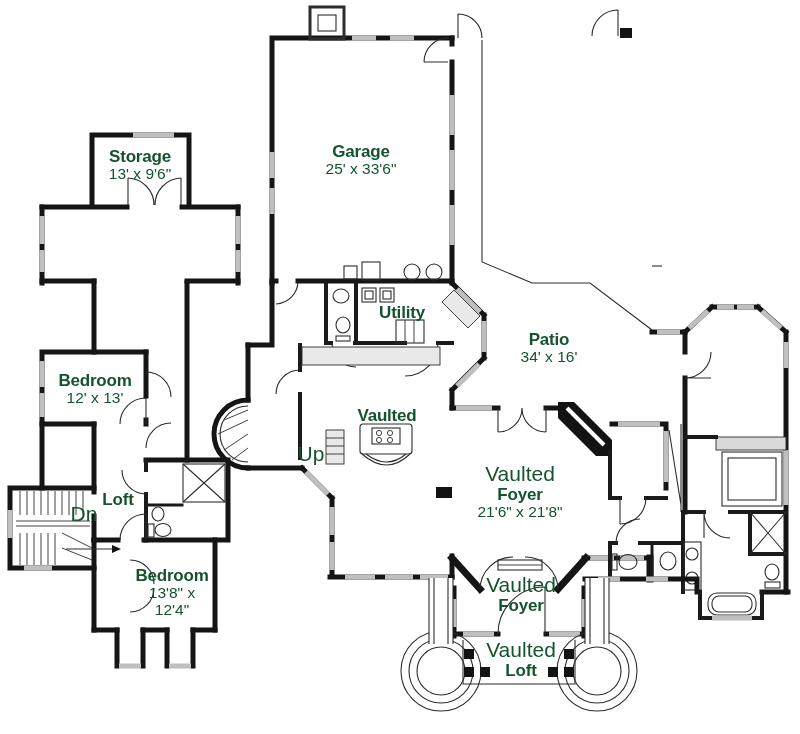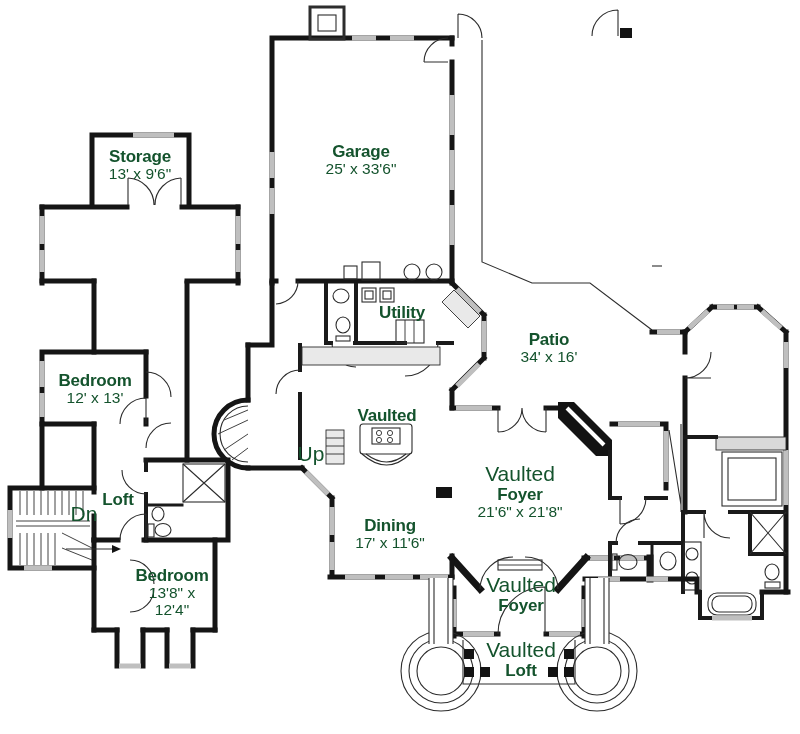--- a/index.html
+++ b/index.html
@@ -351,24 +351,20 @@
 </div>
 
 
 
 <div class="room-label" style="left:520px;top:492px">
   <div class="pre">Vaulted</div>
   <div class="name">Foyer</div>
   <div class="dim">21'6" x 21'8"</div>
 </div>
 
-<div class="room-label" style="left:390px;top:535px">
-  <div class="name">Dining</div>
-  <div class="dim">17' x 11'6"</div>
-</div>
 
 <div class="room-label" style="left:521px;top:595px">
   <div class="pre">Vaulted</div>
   <div class="name">Foyer</div>
 </div>
 
 <div class="room-label" style="left:521px;top:660px">
   <div class="pre">Vaulted</div>
   <div class="name">Loft</div>
 </div>

